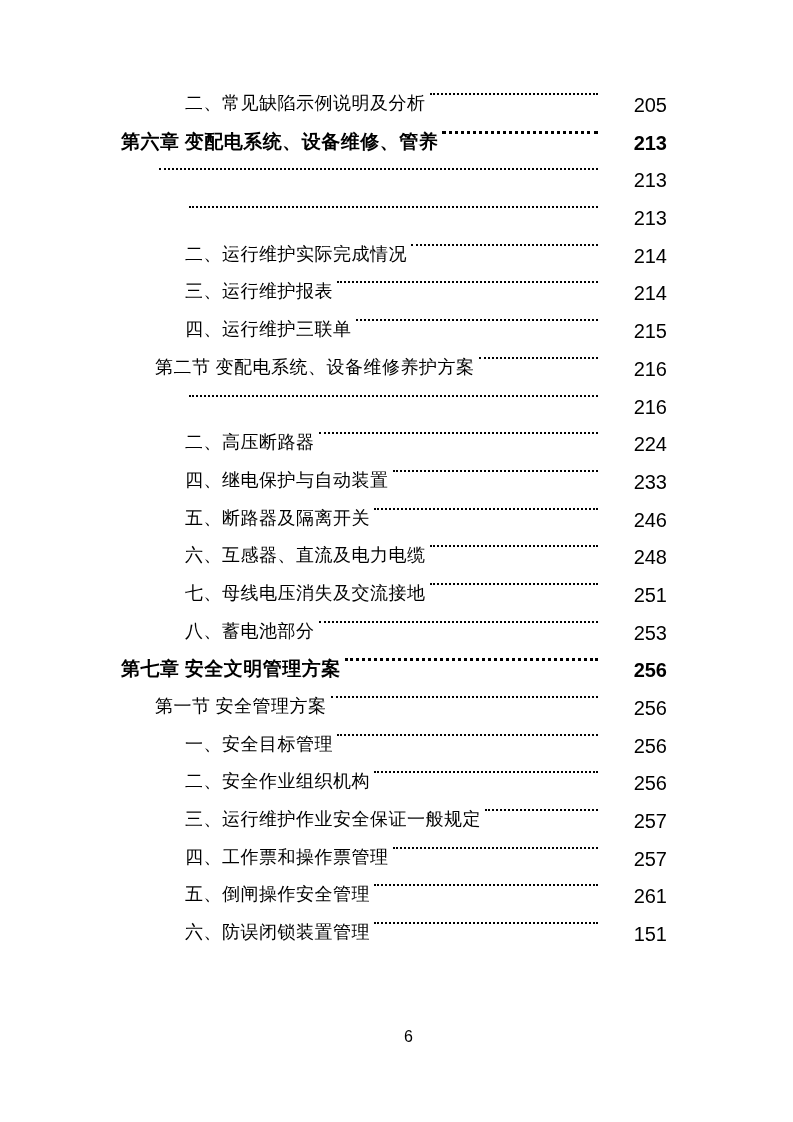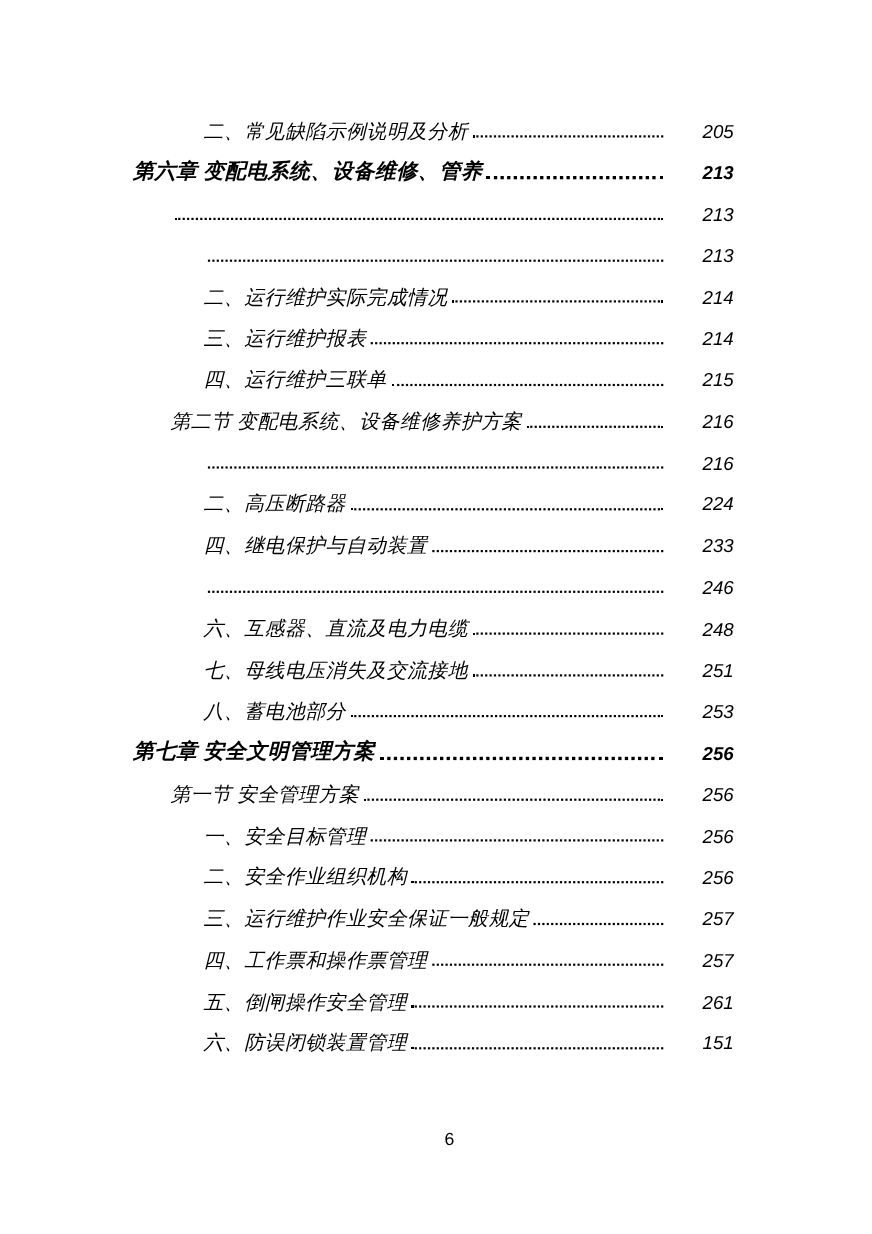--- a/index.html
+++ b/index.html
@@ -17,39 +17,38 @@
     color: #000000;
   }
   .toc {
     position: absolute;
     top: 93px;
     left: 121px;
     width: 546px;
   }
   .toc-row {
     display: flex;
-    align-items: flex-end;
+    align-items: flex-start;
     height: 37.7px;
     font-size: 18px;
     line-height: 1.2;
-    font-style: italic;
   }
   .toc-row .title {
     white-space: nowrap;
     letter-spacing: 0.5px;
   }
   .toc-row .leader {
     flex: 1 1 auto;
     min-width: 12px;
     border-bottom: 2px dotted #000000;
     margin: 0 4px 6px 4px;
   }
   .toc-row .pagenum {
     font-family: "Liberation Sans", "DejaVu Sans", sans-serif;
-    font-size: 17px;
+    font-size: 20px;
     white-space: nowrap;
     margin-left: 32px;
   }
   .toc-row.level-0 { padding-left: 0; font-size: 19px; }
   .toc-row.level-1 { padding-left: 34px; }
   .toc-row.level-2 { padding-left: 64px; }
   .toc-row.bold { font-weight: 700; }
   .toc-row.bold .leader { border-bottom-width: 3px; margin-bottom: 5px; }
   .toc-row.bold .pagenum { font-weight: 700; }
   .footer-pagenum {
@@ -112,20 +111,21 @@
     <span class="title">二、高压断路器</span>
     <span class="leader"></span>
     <span class="pagenum">224</span>
   </div>
       <div class="toc-row level-2">
     <span class="title">四、继电保护与自动装置</span>
     <span class="leader"></span>
     <span class="pagenum">233</span>
   </div>
       <div class="toc-row level-2">
+    <span class="title">五、断路器及隔离开关</span>
     <span class="leader"></span>
     <span class="pagenum">246</span>
   </div>
       <div class="toc-row level-2">
     <span class="title">六、互感器、直流及电力电缆</span>
     <span class="leader"></span>
     <span class="pagenum">248</span>
   </div>
       <div class="toc-row level-2">
     <span class="title">七、母线电压消失及交流接地</span>

